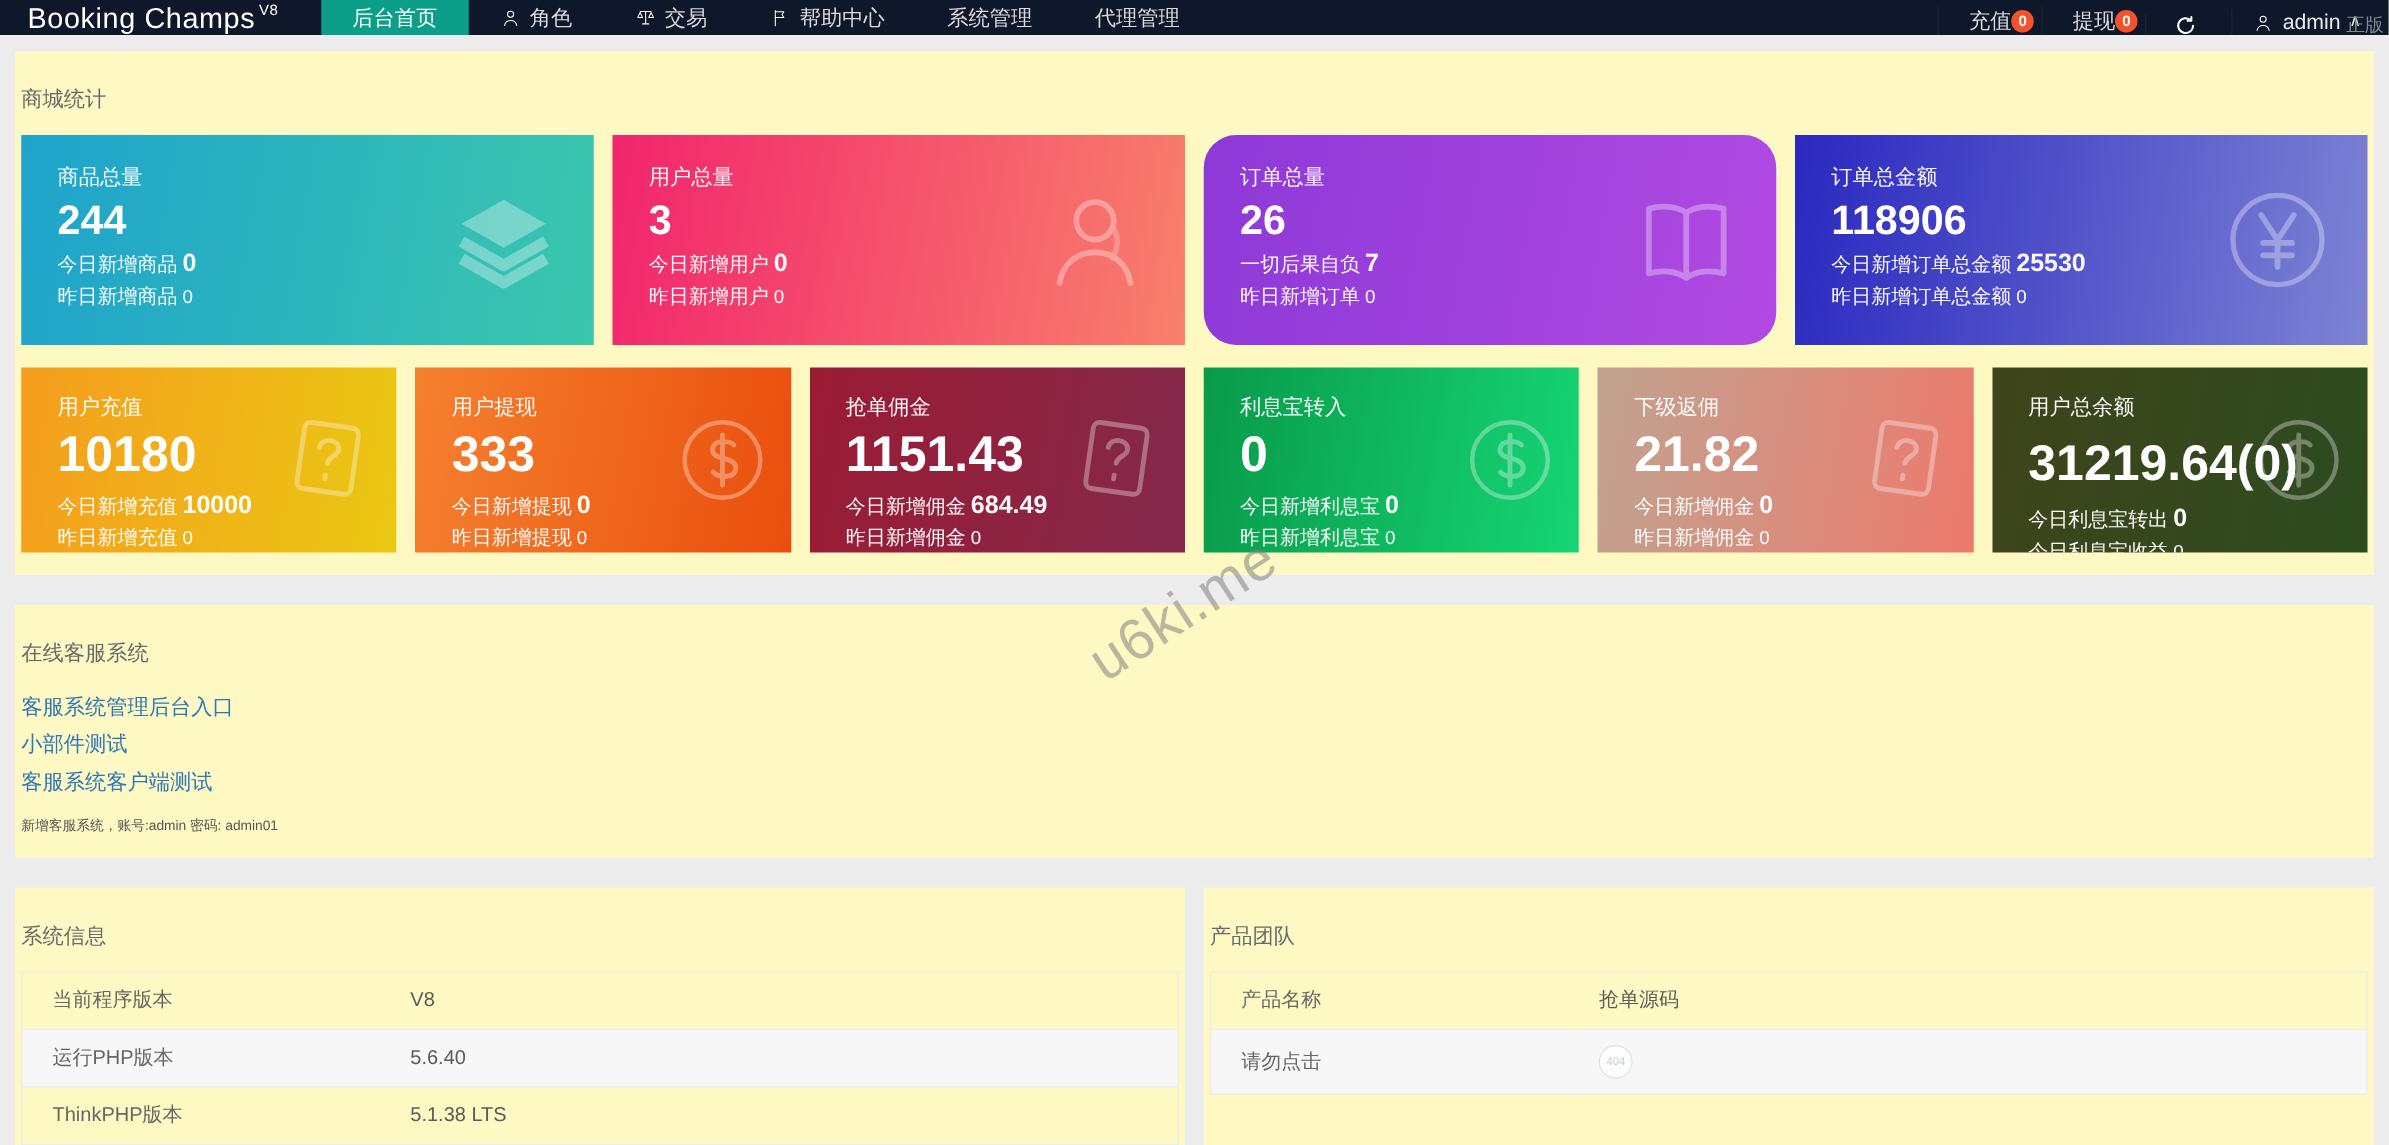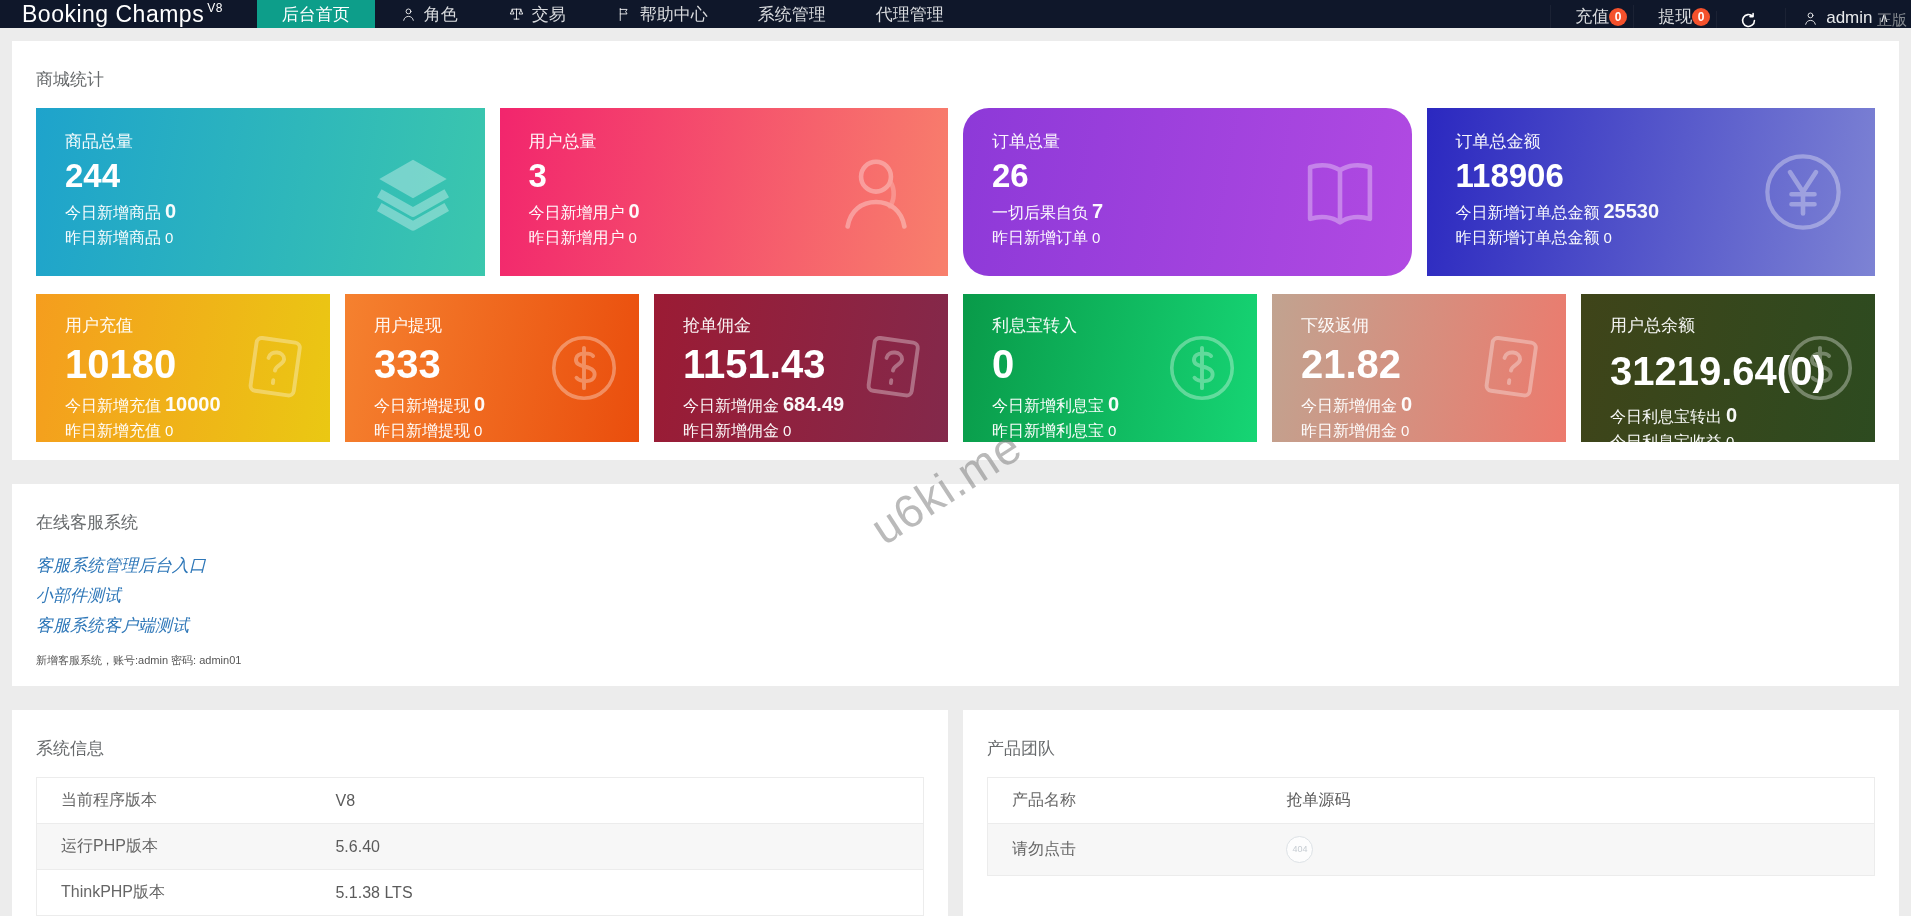--- a/index.html
+++ b/index.html
@@ -28,38 +28,38 @@
     text-align:center; font-weight:700;
   }
   .nav-refresh { display:flex; align-items:center; padding:0 22px; cursor:pointer; border-left:1px solid rgba(255,255,255,.05); }
   .nav-refresh svg { width:19px; height:19px; }
   .nav-user { display:flex; align-items:center; gap:7px; padding:0 22px 0 16px; font-size:17px; cursor:pointer; border-left:1px solid rgba(255,255,255,.05); color:#e8eaec; }
   .nav-user .nav-icon { margin-right:0; }
   .chev { font-size:13px; transform:translateY(-1px); }
   .license { position:absolute; top:11px; right:4px; font-size:15px; color:#83888e; }
   
   main { padding:13px 12px; display:flex; flex-direction:column; gap:24px; }
-  .panel { background:#ffffff; padding:27px 24px 18px; }
+  .panel { background:#fef9c3; padding:27px 5px 18px; }
   .panel h2 { font-size:17px; font-weight:400; color:#676a6c; margin-bottom:17px; }
   .card-row { display:flex; gap:15px; }
   .card-row + .card-row { margin-top:18px; }
   .stat-card { flex:1; height:168px; position:relative; color:#fff; padding:22px 0 0 29px; overflow:hidden; }
   .card-row.row2 .stat-card { height:148px; padding-top:20px; }
   .card-title { font-size:17px; font-weight:400; opacity:.96; }
   .card-value { font-size:33px; font-weight:700; line-height:1.25; margin:2px 0 1px; }
   .card-row.row2 .card-value { font-size:40px; }
   .card-value.small { font-size:20px; line-height:1.4; margin:6px 0 5px; }
   .card-line { font-size:16px; margin-top:4px; opacity:.97; }
   .card-line .num-big { font-weight:700; font-size:20px; margin-left:4px; }
   .card-line .num { font-size:15px; margin-left:4px; }
   .card-icon { position:absolute; right:26px; top:50%; transform:translateY(-50%); width:92px; height:92px; opacity:.33; }
   .card-row.row2 .card-icon { width:78px; height:78px; right:16px; }
   .card-icon svg { width:100%; height:100%; }
   
-  .links { display:flex; flex-direction:column;font-style:italic; }
+  .links { display:flex; flex-direction:column; }
   .service-link { color:var(--link,#2e77b8); font-size:17px; line-height:30px; text-decoration:none; width:max-content; cursor:pointer; }
   .note { font-size:11px; color:#555; margin-top:12px; }
   
   .bottom-row { display:flex; gap:15px; }
   .bottom-row .panel { flex:1; }
   table.info { width:100%; border-collapse:collapse; font-size:16px; color:#5b5b5b; border:1px solid #ececec; }
   table.info td { padding:12px 24px; border-bottom:1px solid #ececec; }
   table.info tr:nth-child(even) { background:#f7f7f7; }
   td.lbl { width:31%; color:#666; }
   .mini-badge {

